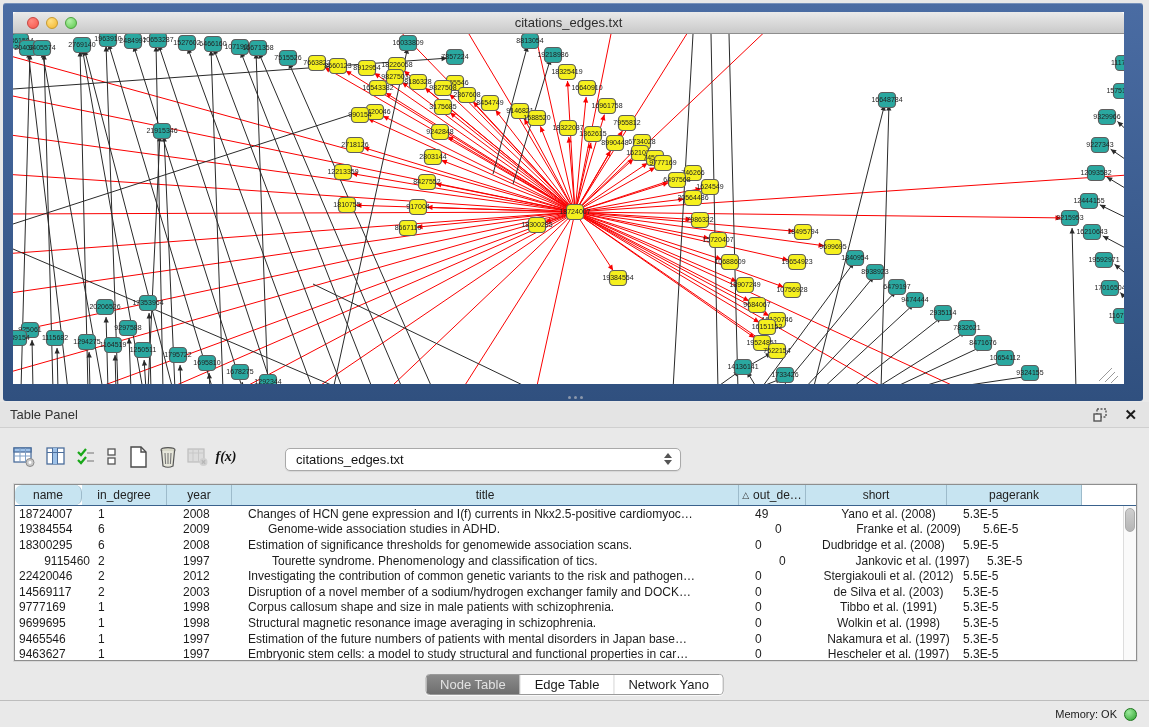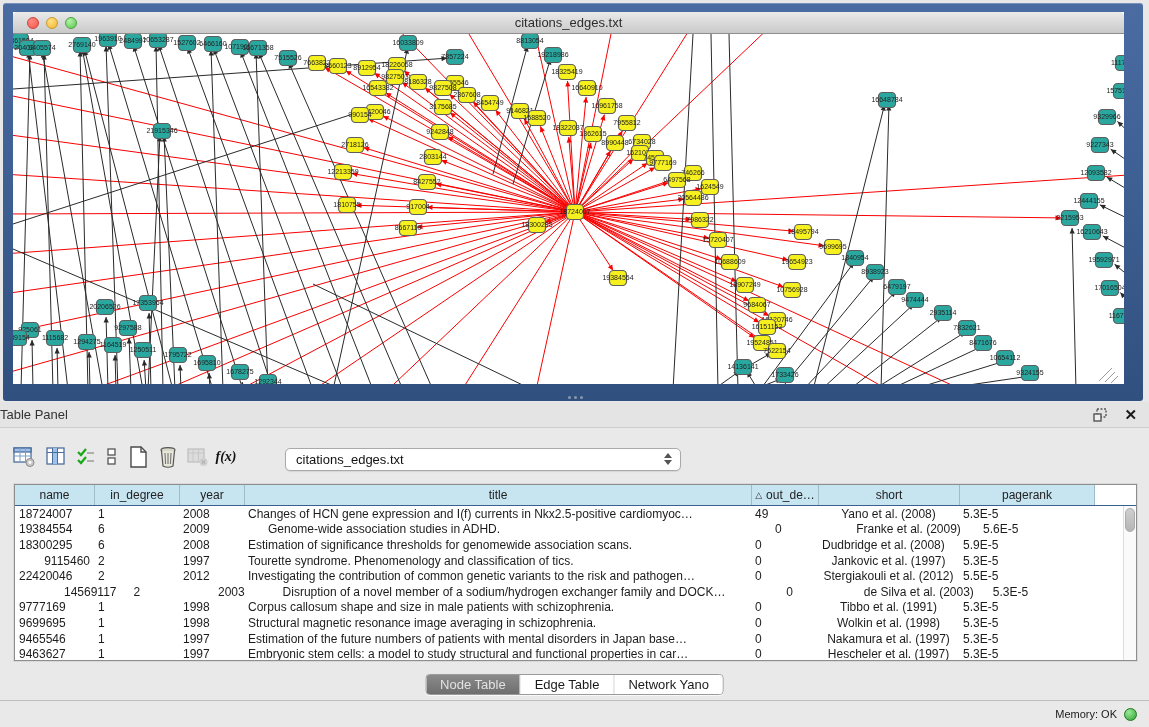--- a/index.html
+++ b/index.html
@@ -18,21 +18,21 @@
   .tl.red { background:radial-gradient(circle at 35% 30%, #FF8A80,#F5554A); border:1px solid #C94440; margin-left:14px;}
   .tl.yel { background:radial-gradient(circle at 35% 30%, #FFE083,#F6B codepoint); }
   .tl.yel { background:radial-gradient(circle at 35% 30%, #FFE083,#F3B62F); border:1px solid #C79A2E; }
   .tl.grn { background:radial-gradient(circle at 35% 30%, #B2F1A8,#5BC84C); border:1px solid #4DA33F; }
   .net-title { position:absolute; left:0; right:0; text-align:center; font-size:13px; color:#2d2d2d; }
   .canvas-wrap { flex:1; position:relative; overflow:hidden; background:#fff; }
   svg.canvas { position:absolute; left:0; top:0; }
 
   
   .table-panel { position:absolute; left:0; top:402px; width:1149px; height:298px; background:#E9E9E9; }
-  .tp-header { height:26px; display:flex; align-items:center; padding:0 12px 0 0;
+  .tp-header { height:26px; display:flex; align-items:center; padding:0 12px 0 10px;
     background:#E4E4E4; border-bottom:1px solid #CFCFCF; font-size:13px; color:#333; }
   .tp-header .spacer { flex:1; }
   .tp-icons { display:flex; align-items:center; gap:16px; }
   .close-x { font-size:15px; font-weight:bold; color:#1a1a1a; cursor:default; line-height:1; }
 
   .toolbar { position:absolute; left:0; top:36px; width:100%; height:44px; }
   .tbicon { position:absolute; top:6px; width:24px; height:26px; display:flex; align-items:center; justify-content:center; }
   .fx { font-family:"Liberation Serif", serif; font-style:italic; font-weight:bold; font-size:14px; color:#111; }
   .combo { position:absolute; left:285px; top:10px; width:396px; height:23px; background:#fff;
     border:1px solid #A9A9A9; border-radius:5px; display:flex; align-items:center;
@@ -867,21 +867,21 @@
       <span>citations_edges.txt</span>
       <span class="combo-arrows">
           <i class="up"></i>
           <i class="dn"></i>
         </span>
     </div>
   </div>
 
   <div class="tablewrap">
     <div class="thead" id="thead">
-        <div class="th" style="width: 80px;">
+        <div class="th" style="width: 67px; border-radius: 7px;">
           <span>name</span>
         </div>
         <div class="th" style="width: 85px;">
           <span>in_degree</span>
         </div>
         <div class="th" style="width: 65px;">
           <span>year</span>
         </div>
         <div class="th" style="width: 507px;">
           <span>title</span>
@@ -922,36 +922,36 @@
           <div class="td" style="width: 65px; text-align: left;">2008</div>
           <div class="td" style="width: 507px; text-align: left;">Estimation of significance thresholds for genomewide association scans.</div>
           <div class="td" style="width: 67px; text-align: left;">0</div>
           <div class="td" style="width: 141px; text-align: left;">Dudbridge et al. (2008)</div>
           <div class="td" style="width: 135px; text-align: left;">5.9E-5</div>
         </div>
         <div class="tr">
           <div class="td" style="width: 79px; text-align: right;">9115460</div>
           <div class="td" style="width: 85px; text-align: left;">2</div>
           <div class="td" style="width: 65px; text-align: left;">1997</div>
-          <div class="td" style="width: 507px; text-align: left;">Tourette syndrome. Phenomenology and classification of tics.</div>
+          <div class="td" style="width: 507px; text-align: left; margin-left: 24px;">Tourette syndrome. Phenomenology and classification of tics.</div>
           <div class="td" style="width: 67px; text-align: left;">0</div>
           <div class="td" style="width: 141px; text-align: center;">Jankovic et al. (1997)</div>
           <div class="td" style="width: 135px; text-align: left;">5.3E-5</div>
         </div>
         <div class="tr">
           <div class="td" style="width: 79px; text-align: left;">22420046</div>
           <div class="td" style="width: 85px; text-align: left;">2</div>
           <div class="td" style="width: 65px; text-align: left;">2012</div>
           <div class="td" style="width: 507px; text-align: left;">Investigating the contribution of common genetic variants to the risk and pathogen…</div>
           <div class="td" style="width: 67px; text-align: left;">0</div>
           <div class="td" style="width: 141px; text-align: center;">Stergiakouli et al. (2012)</div>
           <div class="td" style="width: 135px; text-align: left;">5.5E-5</div>
         </div>
         <div class="tr">
-          <div class="td" style="width: 79px; text-align: center; margin-left: 36px;">14569117</div>
+          <div class="td" style="width: 79px; text-align: left;">14569117</div>
           <div class="td" style="width: 85px; text-align: left;">2</div>
           <div class="td" style="width: 65px; text-align: left;">2003</div>
           <div class="td" style="width: 507px; text-align: left;">Disruption of a novel member of a sodium/hydrogen exchanger family and DOCK…</div>
           <div class="td" style="width: 67px; text-align: left;">0</div>
           <div class="td" style="width: 141px; text-align: center;">de Silva et al. (2003)</div>
           <div class="td" style="width: 135px; text-align: left;">5.3E-5</div>
         </div>
         <div class="tr">
           <div class="td" style="width: 79px; text-align: left;">9777169</div>
           <div class="td" style="width: 85px; text-align: left;">1</div>

